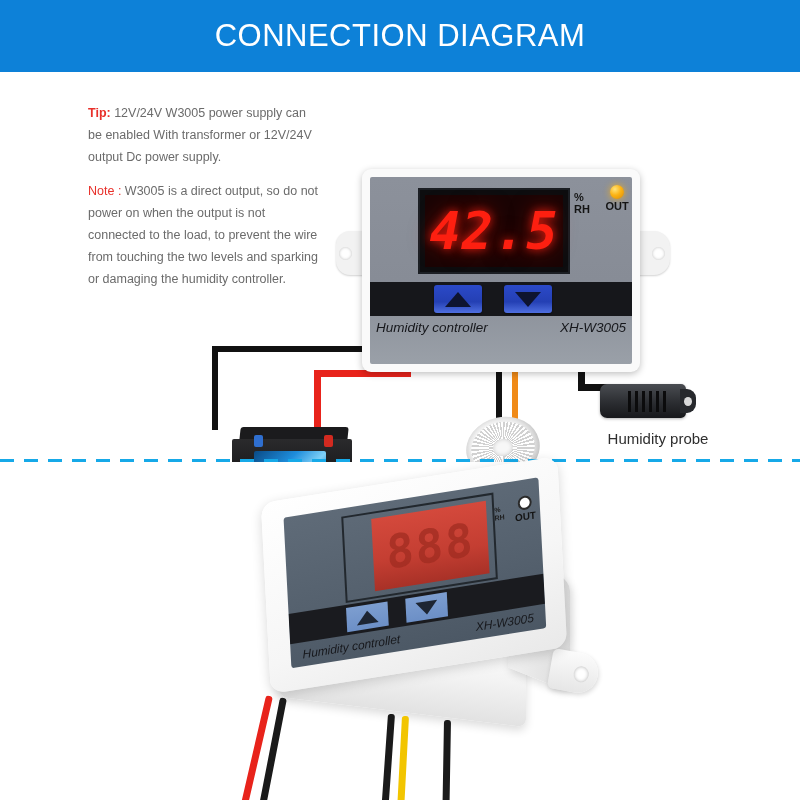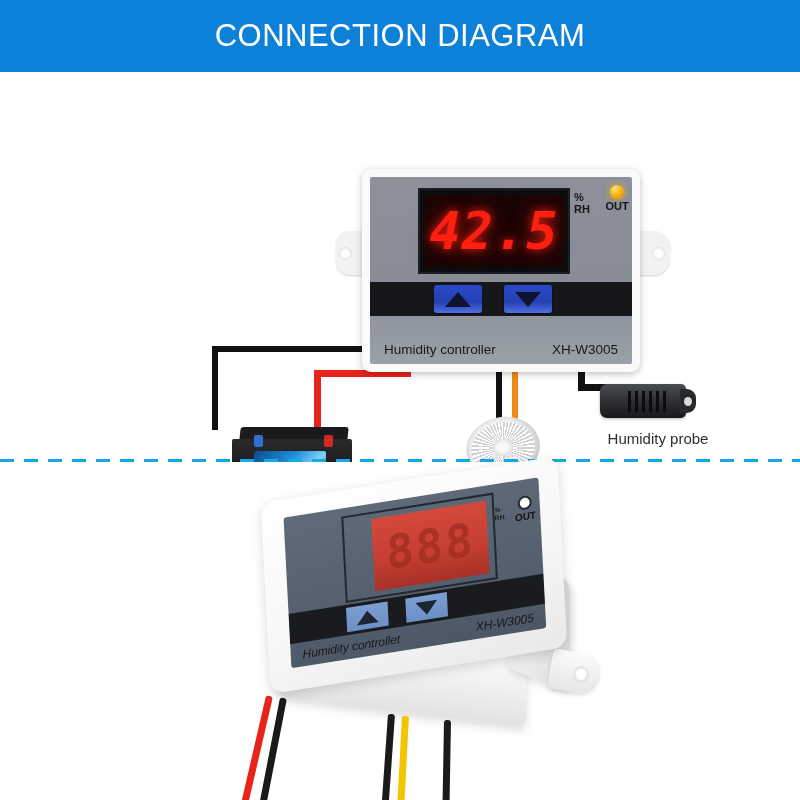--- a/index.html
+++ b/index.html
@@ -99,23 +99,23 @@
     background:linear-gradient(180deg,#2b49c8 0%, #2440b4 60%, #4f6fe0 100%);
     display:flex; align-items:center; justify-content:center;
     box-shadow:0 1px 2px rgba(0,0,0,.5);
   }
   .btn.up{ left:64px; } .btn.down{ left:134px; }
   .tri{ width:0; height:0; }
   .tri.up{ border-left:13px solid transparent; border-right:13px solid transparent; border-bottom:15px solid #0e1430; }
   .tri.down{ border-left:13px solid transparent; border-right:13px solid transparent; border-top:15px solid #0e1430; }
 
   .brand-row{
-    position:absolute; left:0; right:0; top:152px; height:40px;
+    position:absolute; left:0; right:0; top:130px; height:40px;
     display:flex; align-items:center; justify-content:space-between;
-    padding:0 14px; color:#16171b; font-size:13.5px;
+    padding:0 6px; color:#16171b; font-size:13.5px;font-style:italic;
   }
 
   
   .wire{ position:absolute; background:#111; }
   .wire.red{ background:#e8231b; }
   .wire.orange{ background:#f08a17; }
   .sign{ position:absolute; font-size:19px; font-weight:bold; line-height:1; }
   .sign.neg{ color:#111; }
   .sign.pos{ color:#e8231b; }
 
@@ -287,21 +287,27 @@
 <body>
 
 <div class="header">
   <div class="header-title">CONNECTION DIAGRAM</div>
 </div>
 
 <div class="top-panel">
 
   <div class="text-col">
 
-
+    <p class="para">
+      <span class="kw-tip">Tip:</span><span> 12V/24V W3005 power supply can be enabled With transformer or 12V/24V output Dc power supply.</span>
+    </p>
+
+    <p class="para">
+      <span class="kw-note">Note :</span><span> W3005 is a direct output, so do not power on when the output is not connected to the load, to prevent the wire from touching the two levels and sparking or damaging the humidity controller.</span>
+    </p>
   </div>
 
   <div class="ctrl">
     <div class="ctrl-ear left">
       <div class="hole"></div>
     </div>
     <div class="ctrl-ear right">
       <div class="hole"></div>
     </div>
 

